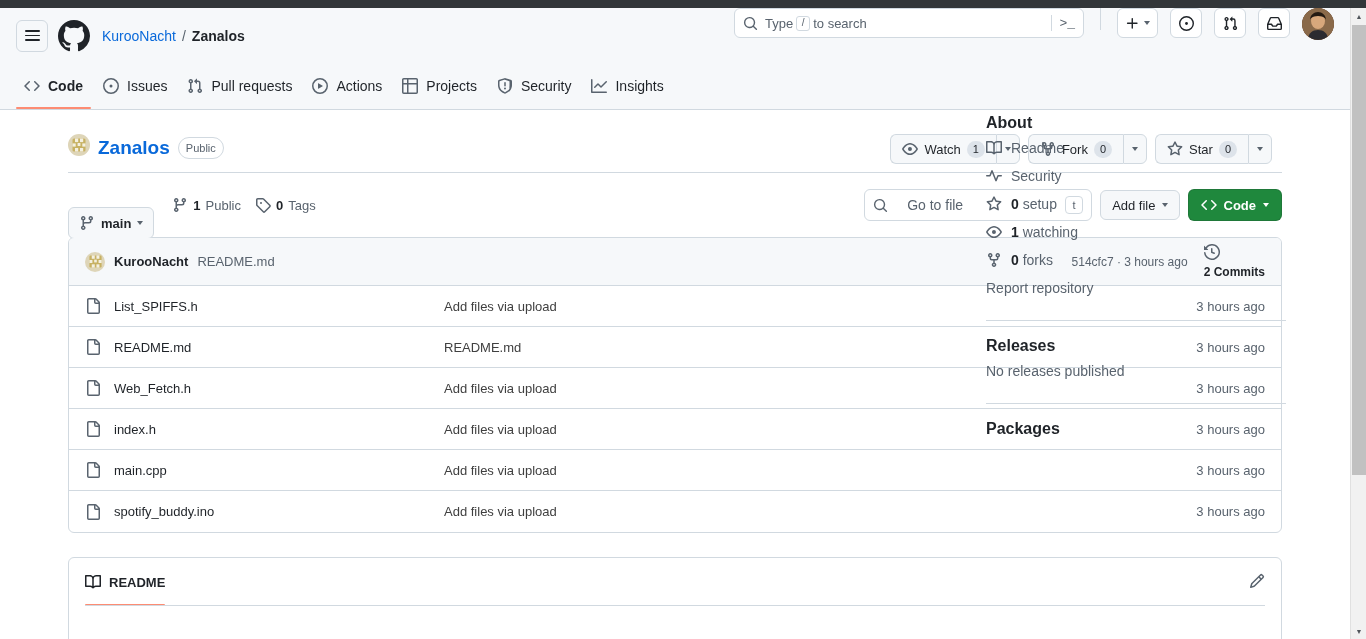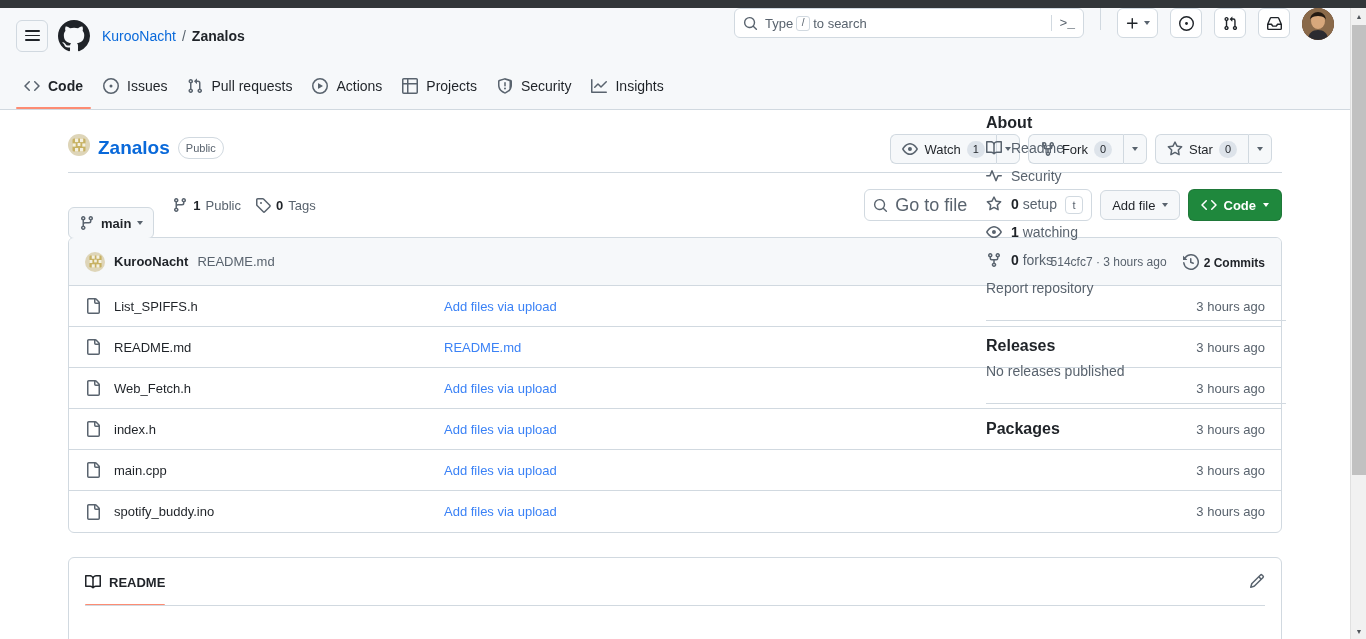--- a/index.html
+++ b/index.html
@@ -156,21 +156,21 @@
   .meta-link b { font-weight:600; }
   .meta-link span.lbl { color:#59636e; }
   .toolbar-right {
     position:absolute; right:0; top:0; display:flex; align-items:center; gap:8px;
   }
   .gotofile {
     width:228px; height:32px; border:1px solid #d1d9e0; border-radius:6px;
     background:#ffffff; display:flex; align-items:center; padding:0 8px; gap:7px;
     cursor:text;
   }
-  .gotofile .ph { font-size:18px; color:#59636e; flex:1; }
+  .gotofile .ph { font-size:14px; color:#59636e; flex:1;margin-left:12px; }
   .tkey {
     display:inline-flex;align-items:center;justify-content:center;
     width:18px;height:18px;border:1px solid #d1d9e0;border-radius:4px;
     font-size:11px;color:#59636e;line-height:1;
   }
   .btn-codegreen {
     height:32px; background:#1f883d; border:1px solid rgba(31,35,40,.15);
     border-radius:6px; color:#fff; font-size:13px; font-weight:600;
     display:flex;align-items:center;gap:7px;padding:0 12px;cursor:pointer;
   }
@@ -189,30 +189,30 @@
     width:20px;height:20px;border-radius:50%;background:#ded5b8;
     display:flex;align-items:center;justify-content:center;margin-right:9px;flex:none;
   }
   .commit-author { font-size:13px; font-weight:600; color:#1f2328; cursor:pointer; }
   .commit-msg { font-size:13px; color:#59636e; margin-left:9px; cursor:pointer; }
   .commit-right {
     position:absolute; right:16px; display:flex; align-items:center; gap:16px;
   }
   .commit-sha { font-size:12px; color:#59636e; }
   .commits-count {
-    font-size:12px; color:#1f2328; display:flex; align-items:flex-end; gap:5px;
-    font-weight:600; cursor:pointer;
+    font-size:12px; color:#1f2328; display:flex; align-items:flex-start; gap:5px;
+    font-weight:600; cursor:pointer;flex-direction:column;
   }
   .filerow {
     height:41px; display:flex; align-items:center; padding:0 16px;
     border-bottom:1px solid #d1d9e0; font-size:13px;
   }
   .filerow:last-child { border-bottom:none; }
   .filerow .fname { color:#1f2328; margin-left:13px; width:330px; cursor:pointer; }
-  .filerow .fmsg { color:#3b82f6; flex:1; cursor:pointer; }
+  .filerow .fmsg { color:#404040; flex:1; cursor:pointer; }
   .filerow .ftime { color:#59636e; text-align:right; }
   .ficon { color:#59636e; flex:none; }
 
   
   .readmebox {
     margin:24px 52px 0 52px; border:1px solid #d1d9e0; border-radius:6px;
     background:#fff; height:120px; position:relative;
   }
   .readme-head {
     height:48px; display:flex; align-items:center; padding:0 16px;

